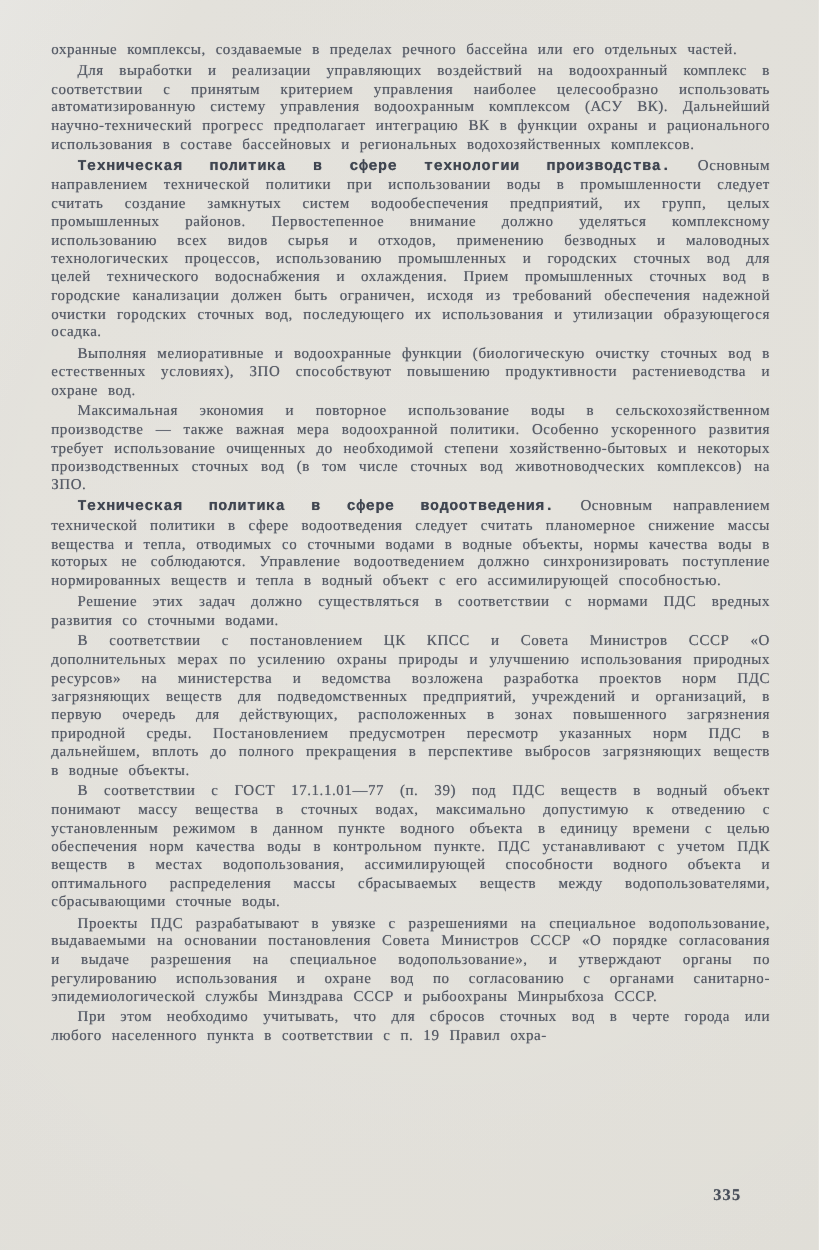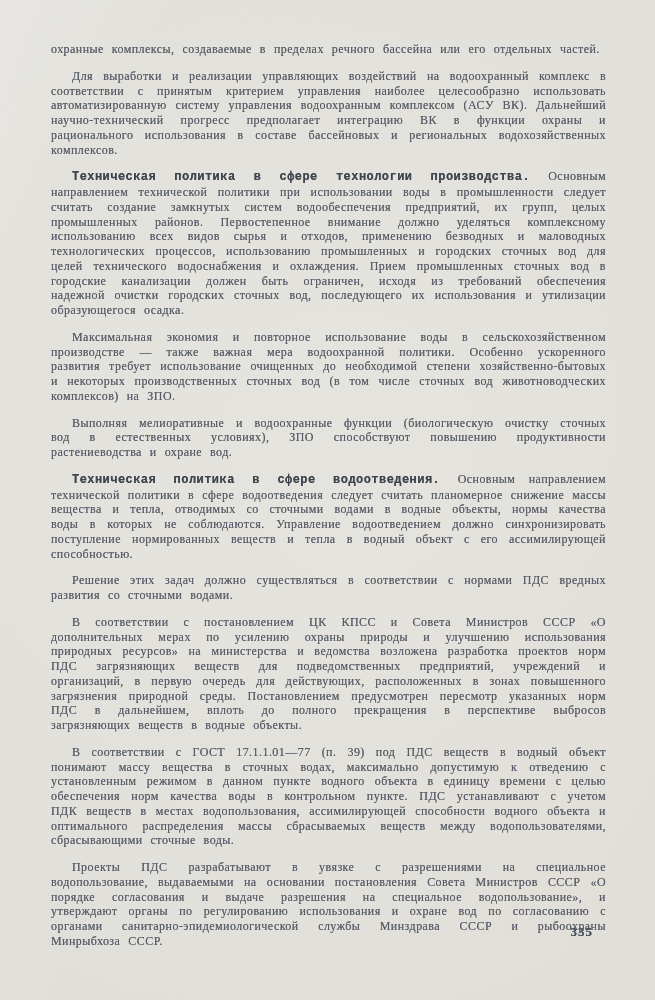--- a/index.html
+++ b/index.html
@@ -28,65 +28,66 @@
     width: 579px;
     color: #575c67;
     font-size: 12px;
     line-height: 14.75px;
     text-align: justify;
     letter-spacing: 0.45px;
     word-spacing: 4.5px;
     text-shadow: 0 0 0.6px rgba(88, 93, 105, 0.75);
   }
   .para {
-    margin: 12px;
+    margin: 2px;
   }
   .para.indent {
     text-indent: 21px;
   }
   .lead {
     font-weight: bold;
     color: #3f4550;
     text-shadow: 0 0 0.6px rgba(63, 69, 80, 0.8);
     font-family: Liberation Mono, monospace;
   }
   .pagenum {
     position: absolute;
-    top: 924px;
+    top: 948px;
     right: 62px;
     font-weight: bold;
     font-size: 13px;
     letter-spacing: 1px;
     color: #4a505b;
     text-shadow: 0 0 0.6px rgba(74, 80, 91, 0.8);
   }
 </style>
 </head>
 <body>
 
 <div class="scan-page">
   <div class="text-column">
 
     <p class="para"><span>охранные комплексы, создаваемые в пределах речного бассейна или его отдельных частей.</span></p>
 
     <p class="para indent"><span>Для выработки и реализации управляющих воздействий на водоохранный комплекс в соответствии с принятым критерием управления наиболее целесообразно использовать автоматизированную систему управления водоохранным комплексом (АСУ ВК). Дальнейший научно-технический прогресс предполагает интеграцию ВК в функции охраны и рационального использования в составе бассейновых и региональных водохозяйственных комплексов.</span></p>
 
     <p class="para indent"><span class="lead">Техническая политика в сфере технологии производства. </span><span>Основным направлением технической политики при использовании воды в промышленности следует считать создание замкнутых систем водообеспечения предприятий, их групп, целых промышленных районов. Первостепенное внимание должно уделяться комплексному использованию всех видов сырья и отходов, применению безводных и маловодных технологических процессов, использованию промышленных и городских сточных вод для целей технического водоснабжения и охлаждения. Прием промышленных сточных вод в городские канализации должен быть ограничен, исходя из требований обеспечения надежной очистки городских сточных вод, последующего их использования и утилизации образующегося осадка.</span></p>
 
+    <p class="para indent"><span>Выполняя мелиоративные и водоохранные функции (биологическую очистку сточных вод в естественных условиях), ЗПО способствуют повышению продуктивности растениеводства и охране вод.</span></p>
+
     <p class="para indent"><span>Максимальная экономия и повторное использование воды в сельскохозяйственном производстве — также важная мера водоохранной политики. Особенно ускоренного развития требует использование очищенных до необходимой степени хозяйственно-бытовых и некоторых производственных сточных вод (в том числе сточных вод животноводческих комплексов) на ЗПО.</span></p>
-
-    <p class="para indent"><span>Выполняя мелиоративные и водоохранные функции (биологическую очистку сточных вод в естественных условиях), ЗПО способствуют повышению продуктивности растениеводства и охране вод.</span></p>
 
     <p class="para indent"><span class="lead">Техническая политика в сфере водоотведения. </span><span>Основным направлением технической политики в сфере водоотведения следует считать планомерное снижение массы вещества и тепла, отводимых со сточными водами в водные объекты, нормы качества воды в которых не соблюдаются. Управление водоотведением должно синхронизировать поступление нормированных веществ и тепла в водный объект с его ассимилирующей способностью.</span></p>
 
     <p class="para indent"><span>Решение этих задач должно существляться в соответствии с нормами ПДС вредных развития со сточными водами.</span></p>
 
     <p class="para indent"><span>В соответствии с постановлением ЦК КПСС и Совета Министров СССР «О дополнительных мерах по усилению охраны природы и улучшению использования природных ресурсов» на министерства и ведомства возложена разработка проектов норм ПДС загрязняющих веществ для подведомственных предприятий, учреждений и организаций, в первую очередь для действующих, расположенных в зонах повышенного загрязнения природной среды. Постановлением предусмотрен пересмотр указанных норм ПДС в дальнейшем, вплоть до полного прекращения в перспективе выбросов загрязняющих веществ в водные объекты.</span></p>
 
     <p class="para indent"><span>В соответствии с ГОСТ 17.1.1.01—77 (п. 39) под ПДС веществ в водный объект понимают массу вещества в сточных водах, максимально допустимую к отведению с установленным режимом в данном пункте водного объекта в единицу времени с целью обеспечения норм качества воды в контрольном пункте. ПДС устанавливают с учетом ПДК веществ в местах водопользования, ассимилирующей способности водного объекта и оптимального распределения массы сбрасываемых веществ между водопользователями, сбрасывающими сточные воды.</span></p>
 
     <p class="para indent"><span>Проекты ПДС разрабатывают в увязке с разрешениями на специальное водопользование, выдаваемыми на основании постановления Совета Министров СССР «О порядке согласования и выдаче разрешения на специальное водопользование», и утверждают органы по регулированию использования и охране вод по согласованию с органами санитарно-эпидемиологической службы Минздрава СССР и рыбоохраны Минрыбхоза СССР.</span></p>
 
+    <p class="para indent"><span>При этом необходимо учитывать, что для сбросов сточных вод в черте города или любого населенного пункта в соответствии с п. 19 Правил охра-</span></p>
 
   </div>
 
   <div class="pagenum">335</div>
 </div>
 
 </body></html>

